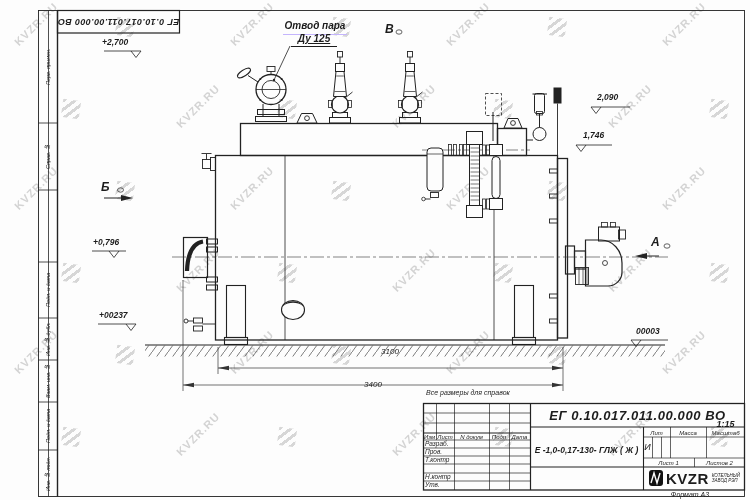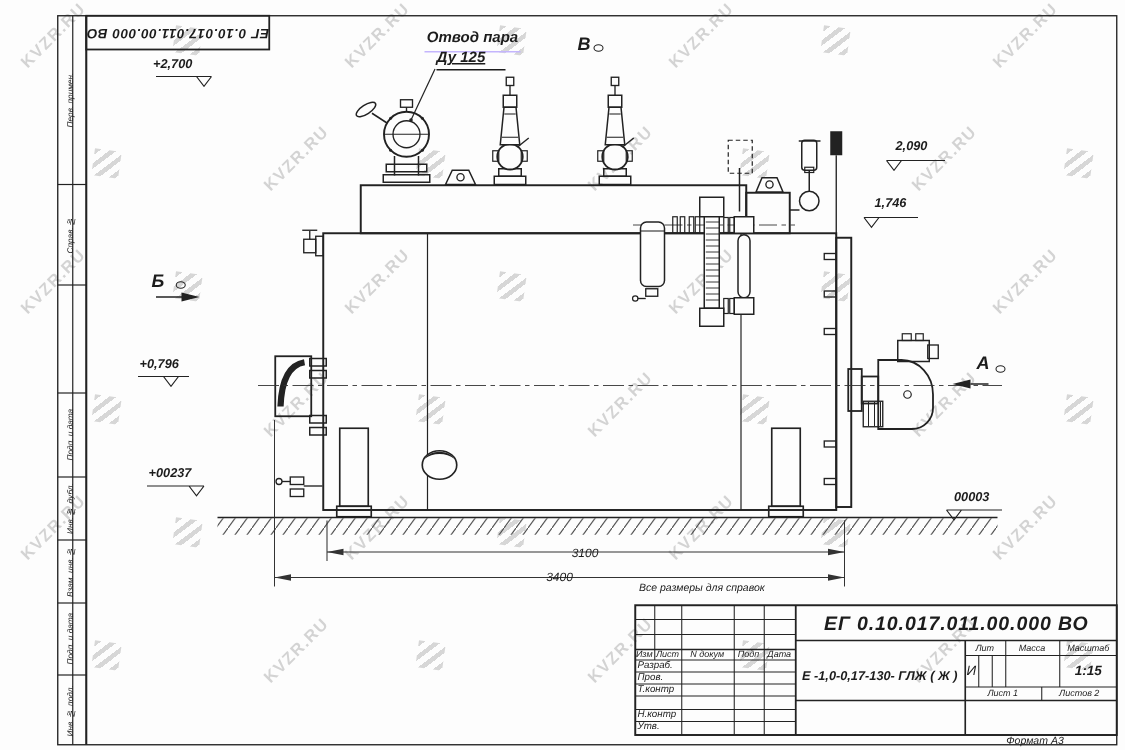--- a/index.html
+++ b/index.html
@@ -6,21 +6,21 @@
   .page{position:relative;width:750px;height:500px;background:#fdfdfd;overflow:hidden;
         font-family:"Liberation Sans",sans-serif;color:#1c1c1c;}
   .lbl{position:absolute;font-style:italic;color:#1c1c1c;white-space:nowrap;z-index:3;line-height:1;}
   .ctr{display:flex;align-items:center;justify-content:center;text-align:center;}
   .dim{font-size:8.5px;font-weight:600;}
   .dimnum{font-size:8px;}
   .viewletter{font-size:12px;font-weight:700;}
   .callout1{left:283px;top:21px;width:64px;height:13px;font-size:10px;font-weight:700;
             border-bottom:1px solid #c4b5fd;text-align:center;}
   .callout2{left:291px;top:34px;width:46px;height:12px;font-size:10px;font-weight:700;
-            border-bottom:1px solid #1c1c1c;text-align:left;text-decoration:underline;}
+            border-bottom:1px solid #1c1c1c;text-align:center;text-decoration:underline;}
   .stamp{left:57px;top:10px;width:123px;height:23px;transform:rotate(180deg);
          font-size:9px;font-weight:700;letter-spacing:.4px;}
   .vlabel{position:absolute;left:38px;width:19px;display:flex;align-items:center;justify-content:center;
           writing-mode:vertical-rl;transform:rotate(180deg);font:italic 5.5px "Liberation Sans",sans-serif;
           color:#222;z-index:3;}
   .tb{font-size:6px;}
   .tb7{font-size:6.5px;}
   .docnum{font-size:13px;font-weight:700;letter-spacing:.6px;}
   .wmtext{position:absolute;color:#c6c6c6;font-size:11px;font-weight:600;letter-spacing:1px;
           transform:rotate(-45deg);z-index:1;opacity:.75;font-family:"Liberation Sans",sans-serif;}
@@ -355,36 +355,49 @@
   <div class="lbl viewletter" style="left:385px;top:23px">В</div>
   <div class="lbl viewletter" style="left:651px;top:236px">А</div>
 
   <div class="lbl dim" style="left:102px;top:38px">+2,700</div>
   <div class="lbl dim" style="left:597px;top:93px">2,090</div>
   <div class="lbl dim" style="left:583px;top:131px">1,746</div>
   <div class="lbl dim" style="left:93px;top:238px">+0,796</div>
   <div class="lbl dim" style="left:99px;top:311px">+00237</div>
   <div class="lbl dim" style="left:636px;top:327px">00003</div>
 
-  <div class="lbl ctr dimnum" style="left:360px;top:365px;width:60px">3100</div>
+  <div class="lbl ctr dimnum" style="left:360px;top:348px;width:60px">3100</div>
   <div class="lbl ctr dimnum" style="left:343px;top:381px;width:60px">3400</div>
 
   <div class="lbl" style="left:426px;top:389px;font-size:7px">Все размеры для справок</div>
 
   <div class="lbl ctr docnum" style="left:530px;top:403px;width:215px;height:24px">ЕГ 0.10.017.011.00.000  ВО</div>
   <div class="lbl ctr" style="left:530px;top:444px;width:113px;height:13px;font-size:8.5px;font-weight:600">Е -1,0-0,17-130- ГЛЖ ( Ж )</div>
 
   <div class="lbl ctr tb" style="left:643px;top:428px;width:27px;height:9px">Лит</div>
   <div class="lbl ctr tb" style="left:670px;top:428px;width:36px;height:9px">Масса</div>
   <div class="lbl ctr tb" style="left:706px;top:428px;width:39px;height:9px">Масштаб</div>
   <div class="lbl ctr" style="left:643px;top:437px;width:9px;height:21px;font-size:9px">И</div>
-  <div class="lbl ctr" style="left:706px;top:437px;width:39px;height:21px;font-size:9px;font-weight:600">1:15</div>
+  <div class="lbl ctr" style="left:706px;top:414px;width:39px;height:21px;font-size:9px;font-weight:600">1:15</div>
   <div class="lbl ctr tb" style="left:643px;top:458px;width:51px;height:9px">Лист 1</div>
   <div class="lbl ctr tb" style="left:694px;top:458px;width:51px;height:9px">Листов 2</div>
 
+  <div class="lbl ctr" style="left:645px;top:467px;width:99px;height:22px;font-style:normal">
+    <div class="logo">
+      <svg width="14" height="16" viewBox="0 0 14 16">
+        <rect x="0" y="0" width="14" height="16" rx="3" fill="#111"></rect>
+        <polyline points="2,13 5,3 8,13 11,3" fill="none" stroke="#fdfdfd" stroke-width="1.4"></polyline>
+      </svg>
+      <span class="logobrand">KVZR</span>
+      <span class="logosub">
+        <div>КОТЕЛЬНЫЙ</div>
+        <div>ЗАВОД РЭП</div>
+      </span>
+    </div>
+  </div>
 
   <div class="lbl ctr" style="left:650px;top:490px;width:80px;height:8px;font-size:7px">Формат А3</div>
 
   <div class="lbl ctr tb" style="left:423px;top:433px;width:13px;height:8px">Изм</div>
   <div class="lbl ctr tb" style="left:436px;top:433px;width:18px;height:8px">Лист</div>
   <div class="lbl ctr tb" style="left:454px;top:433px;width:35px;height:8px">N докум</div>
   <div class="lbl ctr tb" style="left:489px;top:433px;width:20px;height:8px">Подп</div>
   <div class="lbl ctr tb" style="left:509px;top:433px;width:21px;height:8px">Дата</div>
 
   <div class="lbl tb7" style="left:425px;top:441px">Разраб.</div>

